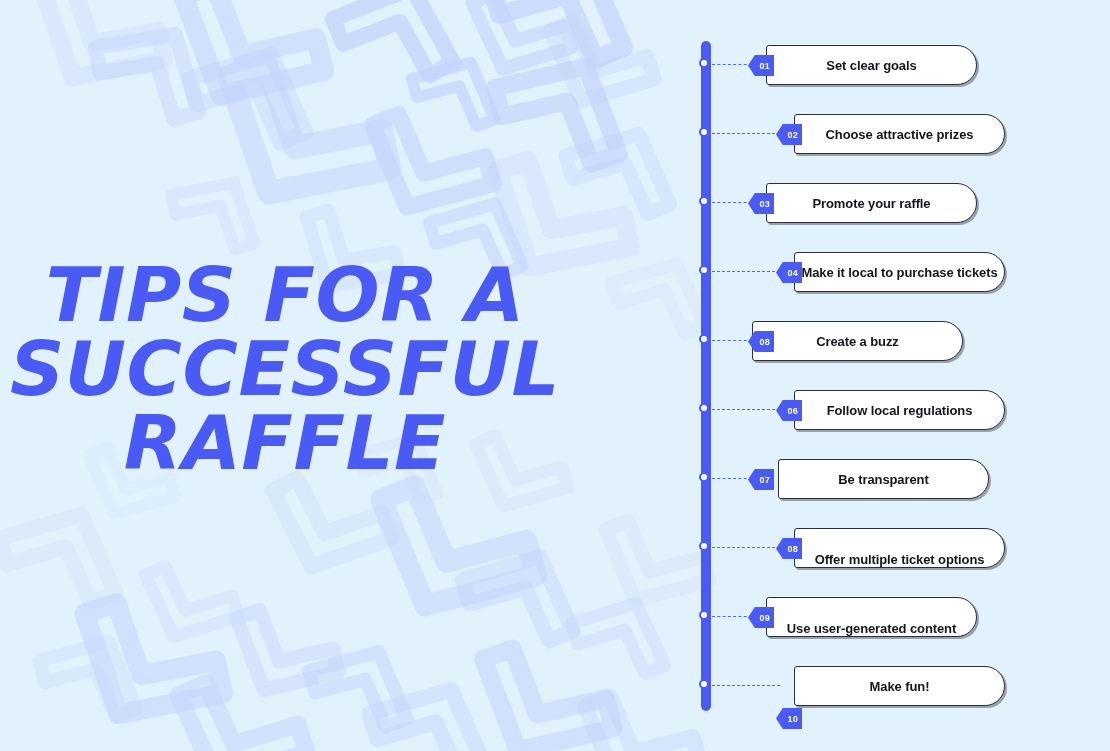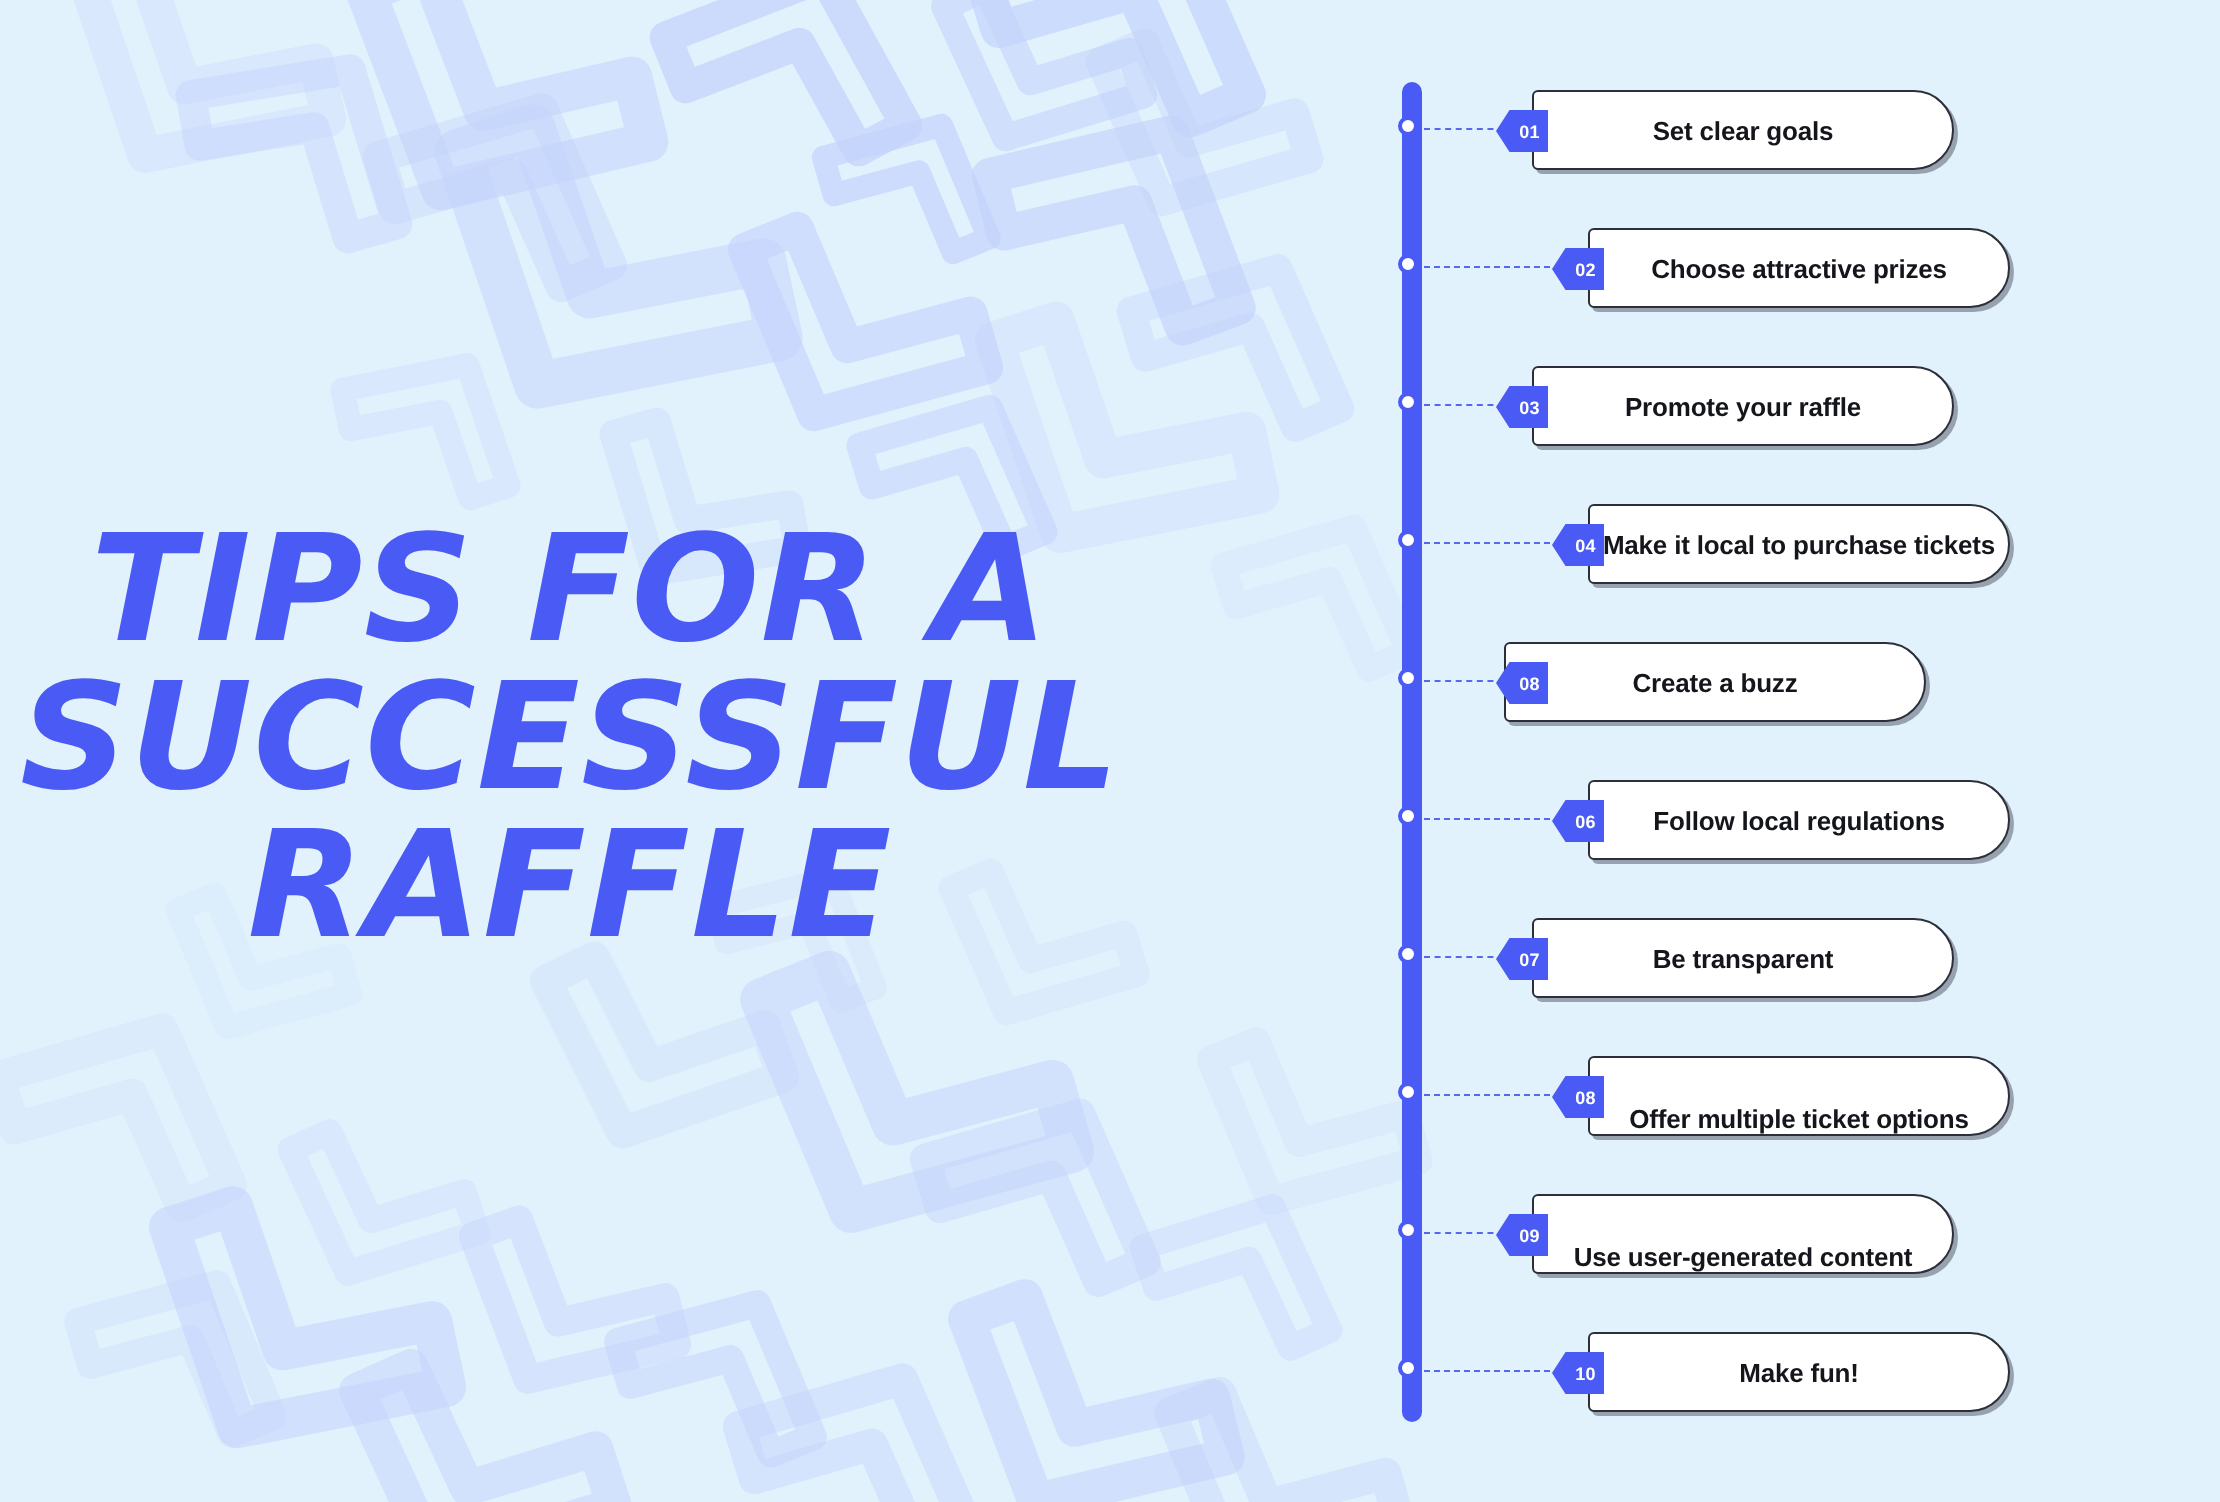--- a/index.html
+++ b/index.html
@@ -248,21 +248,21 @@
           <div class="node-dot"></div>
           <div class="connector" style="width: 68px;"></div>
           <div class="card" style="left: 134px; width: 211px;">
             <span class="card-label">Follow local regulations</span>
           </div>
           <div class="badge" style="left: 116px;">06</div>
         </div>
         <div class="row" style="top: 459px; width: 450px;">
           <div class="node-dot"></div>
           <div class="connector" style="width: 40px;"></div>
-          <div class="card" style="left: 106px; width: 211px;">
+          <div class="card" style="left: 118px; width: 211px;">
             <span class="card-label">Be transparent</span>
           </div>
           <div class="badge" style="left: 88px;">07</div>
         </div>
         <div class="row" style="top: 528px; width: 450px;">
           <div class="node-dot"></div>
           <div class="connector" style="width: 68px;"></div>
           <div class="card" style="left: 134px; width: 211px; align-items: flex-end;">
             <span class="card-label">Offer multiple ticket options</span>
           </div>
@@ -275,18 +275,18 @@
             <span class="card-label">Use user-generated content</span>
           </div>
           <div class="badge" style="left: 88px;">09</div>
         </div>
         <div class="row" style="top: 666px; width: 450px;">
           <div class="node-dot"></div>
           <div class="connector" style="width: 68px;"></div>
           <div class="card" style="left: 134px; width: 211px;">
             <span class="card-label">Make fun!</span>
           </div>
-          <div class="badge" style="left: 116px;">10</div>
+          <div class="badge" style="left: 116px; margin-top: 32px;">10</div>
         </div>
       </div>
   </div>
 
 </div>
 
 </body></html>

